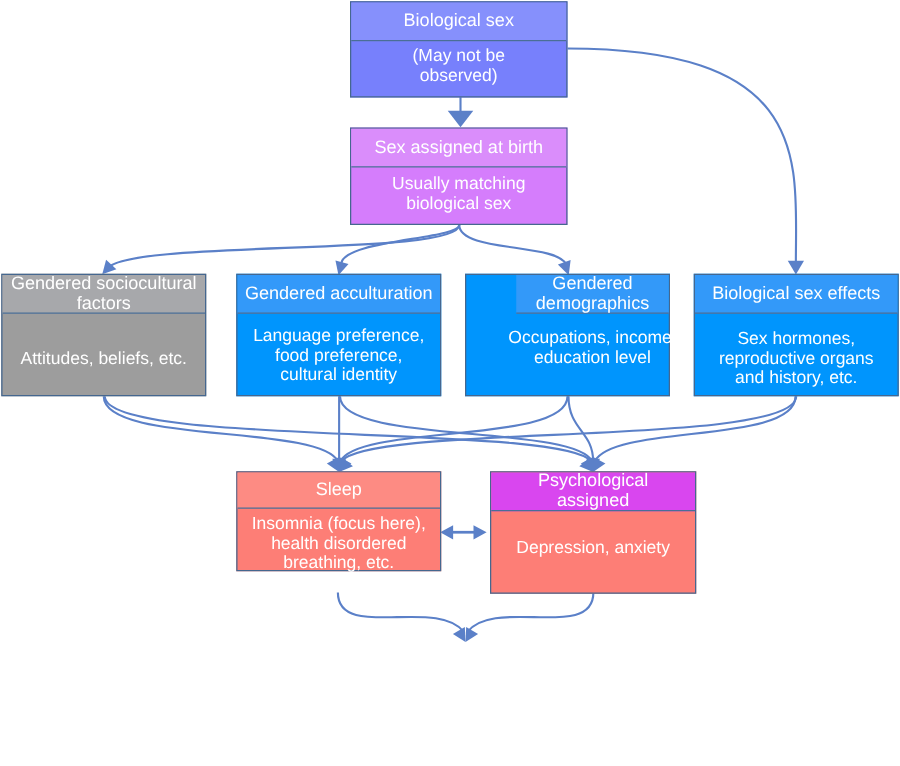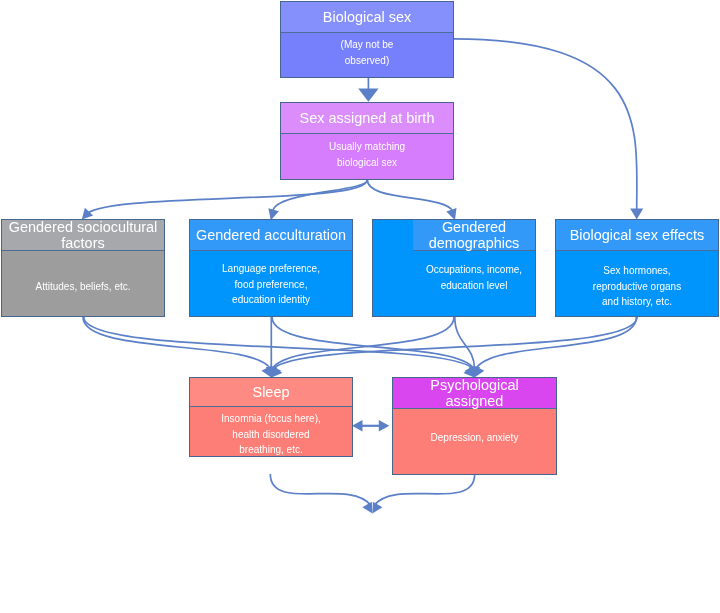--- a/index.html
+++ b/index.html
@@ -8,21 +8,21 @@
        font-family:"Liberation Sans",sans-serif;}
   #stage{position:absolute;left:0;top:0;width:720px;height:613px;}
   .node{position:absolute;box-sizing:border-box;border:1.7px solid #45678f;
         display:flex;flex-direction:column;}
   .node .hdr{box-sizing:border-box;display:flex;flex-direction:column;
              align-items:center;justify-content:center;text-align:center;
              color:#ffffff;font-size:14.45px;line-height:16.2px;
              border-bottom:1.9px solid #4a6e96;}
   .node .bdy{box-sizing:border-box;flex:1;display:flex;flex-direction:column;
              align-items:center;justify-content:center;text-align:center;
-             color:#ffffff;font-size:10px;line-height:15.7px;padding-top:2px;}
+             color:#ffffff;font-size:14px;line-height:15.7px;padding-top:2px;}
   .ln{display:block;white-space:nowrap;}
   svg.links{position:absolute;left:0;top:0;width:720px;height:613px;
             overflow:visible;pointer-events:none;}
 </style>
 </head>
 <body>
 
 <div id="stage">
 
   <svg class="links" viewBox="0 0 720 613">
@@ -102,21 +102,21 @@
       </div>
   </div>
 
   <div class="node" id="n-acculturation" style="left:189px;top:219px;width:164px;height:98px;background:#0095fd;">
     <div class="hdr" style="height:31px;background:#3399f9;">
         <span class="ln">Gendered acculturation</span>
       </div>
     <div class="bdy" style="transform:translateY(0px)">
         <span class="ln">Language preference,</span>
         <span class="ln">food preference,</span>
-        <span class="ln">education identity</span>
+        <span class="ln">cultural identity</span>
       </div>
   </div>
 
   <div class="node" id="n-demographics" style="left:372px;top:219px;width:164px;height:98px;background:#0095fd;padding-left:40px;">
     <div class="hdr" style="height:31px;background:#3399f9;">
         <span class="ln">Gendered</span>
         <span class="ln">demographics</span>
       </div>
     <div class="bdy" style="transform:translateY(-7px)">
         <span class="ln">Occupations, income,</span>

